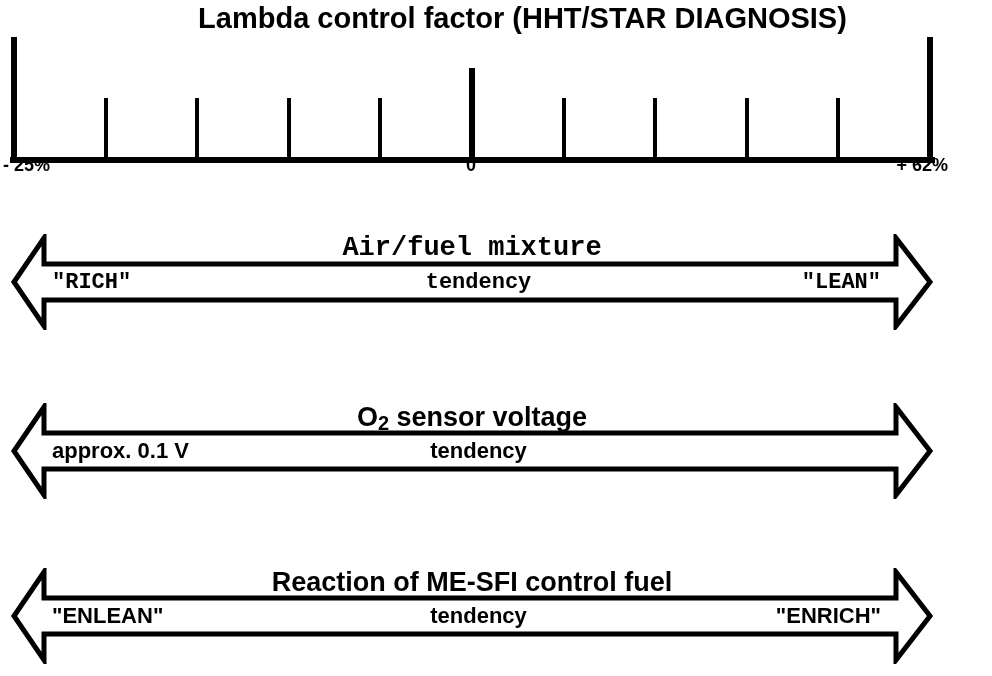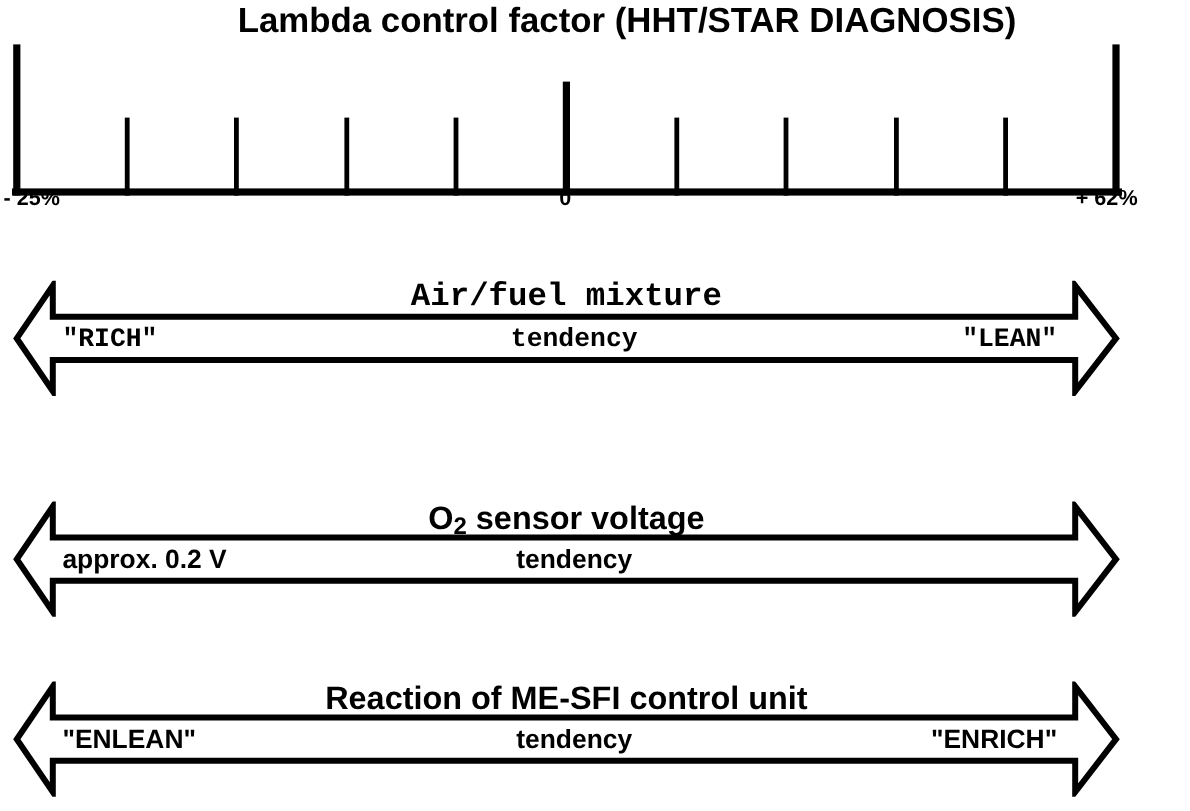--- a/index.html
+++ b/index.html
@@ -21,21 +21,21 @@
   .tick.mid   { height:95px;  width:6px; }
   .tick.minor { height:65px;  width:4px; }
   .scale-label { position:absolute; top:155px; font-size:18px; white-space:nowrap; }
   .scale-label.min  { left:3px; }
   .scale-label.zero { left:471px; transform:translateX(-50%); }
   .scale-label.max  { right:44px; }
 
   
   .arrow-block { position:absolute; left:0; width:992px; height:96px; }
   .arrow-block.a0 { top:234px;font-family:Liberation Mono, monospace; }
-  .arrow-block.a1 { top:418px; }
+  .arrow-block.a1 { top:403px; }
   .arrow-block.a2 { top:568px; }
   .arrow-svg { position:absolute; left:0; top:0; width:992px; height:96px; display:block; }
   .arrow-title {
     position:absolute; left:14px; width:916px; bottom:68px;
     text-align:center; font-size:27px; line-height:1; white-space:nowrap;
   }
   .arrow-title sub {
     font-size:20px; line-height:0; vertical-align:baseline;
     position:relative; top:4px;
   }
@@ -87,29 +87,29 @@
     </div>
   </div>
 
   <div class="arrow-block a1">
     <svg class="arrow-svg" viewBox="0 0 992 96" aria-hidden="true">
       <path d="M14 48 L44 4 L44 30 L896 30 L896 4 L930 48 L896 92 L896 66 L44 66 L44 92 Z" fill="#ffffff" stroke="#000000" stroke-width="5" stroke-linejoin="miter"></path>
     </svg>
     <div class="arrow-title"><span>O</span><sub>2</sub><span> sensor voltage</span></div>
     <div class="arrow-labels">
       <span class="center">tendency</span>
-      <span class="right">approx. 0.2 V</span>
+      <span class="right">approx. 0.1 V</span>
     </div>
   </div>
 
   <div class="arrow-block a2">
     <svg class="arrow-svg" viewBox="0 0 992 96" aria-hidden="true">
       <path d="M14 48 L44 4 L44 30 L896 30 L896 4 L930 48 L896 92 L896 66 L44 66 L44 92 Z" fill="#ffffff" stroke="#000000" stroke-width="5" stroke-linejoin="miter"></path>
     </svg>
-    <div class="arrow-title"><span>Reaction of ME-SFI control unit</span><sub></sub><span></span></div>
+    <div class="arrow-title"><span>Reaction of ME-SFI control fuel</span><sub></sub><span></span></div>
     <div class="arrow-labels">
       <span class="left">"ENLEAN"</span>
       <span class="center">tendency</span>
       <span class="right">"ENRICH"</span>
     </div>
   </div>
 
 </div>
 
 </body></html>

